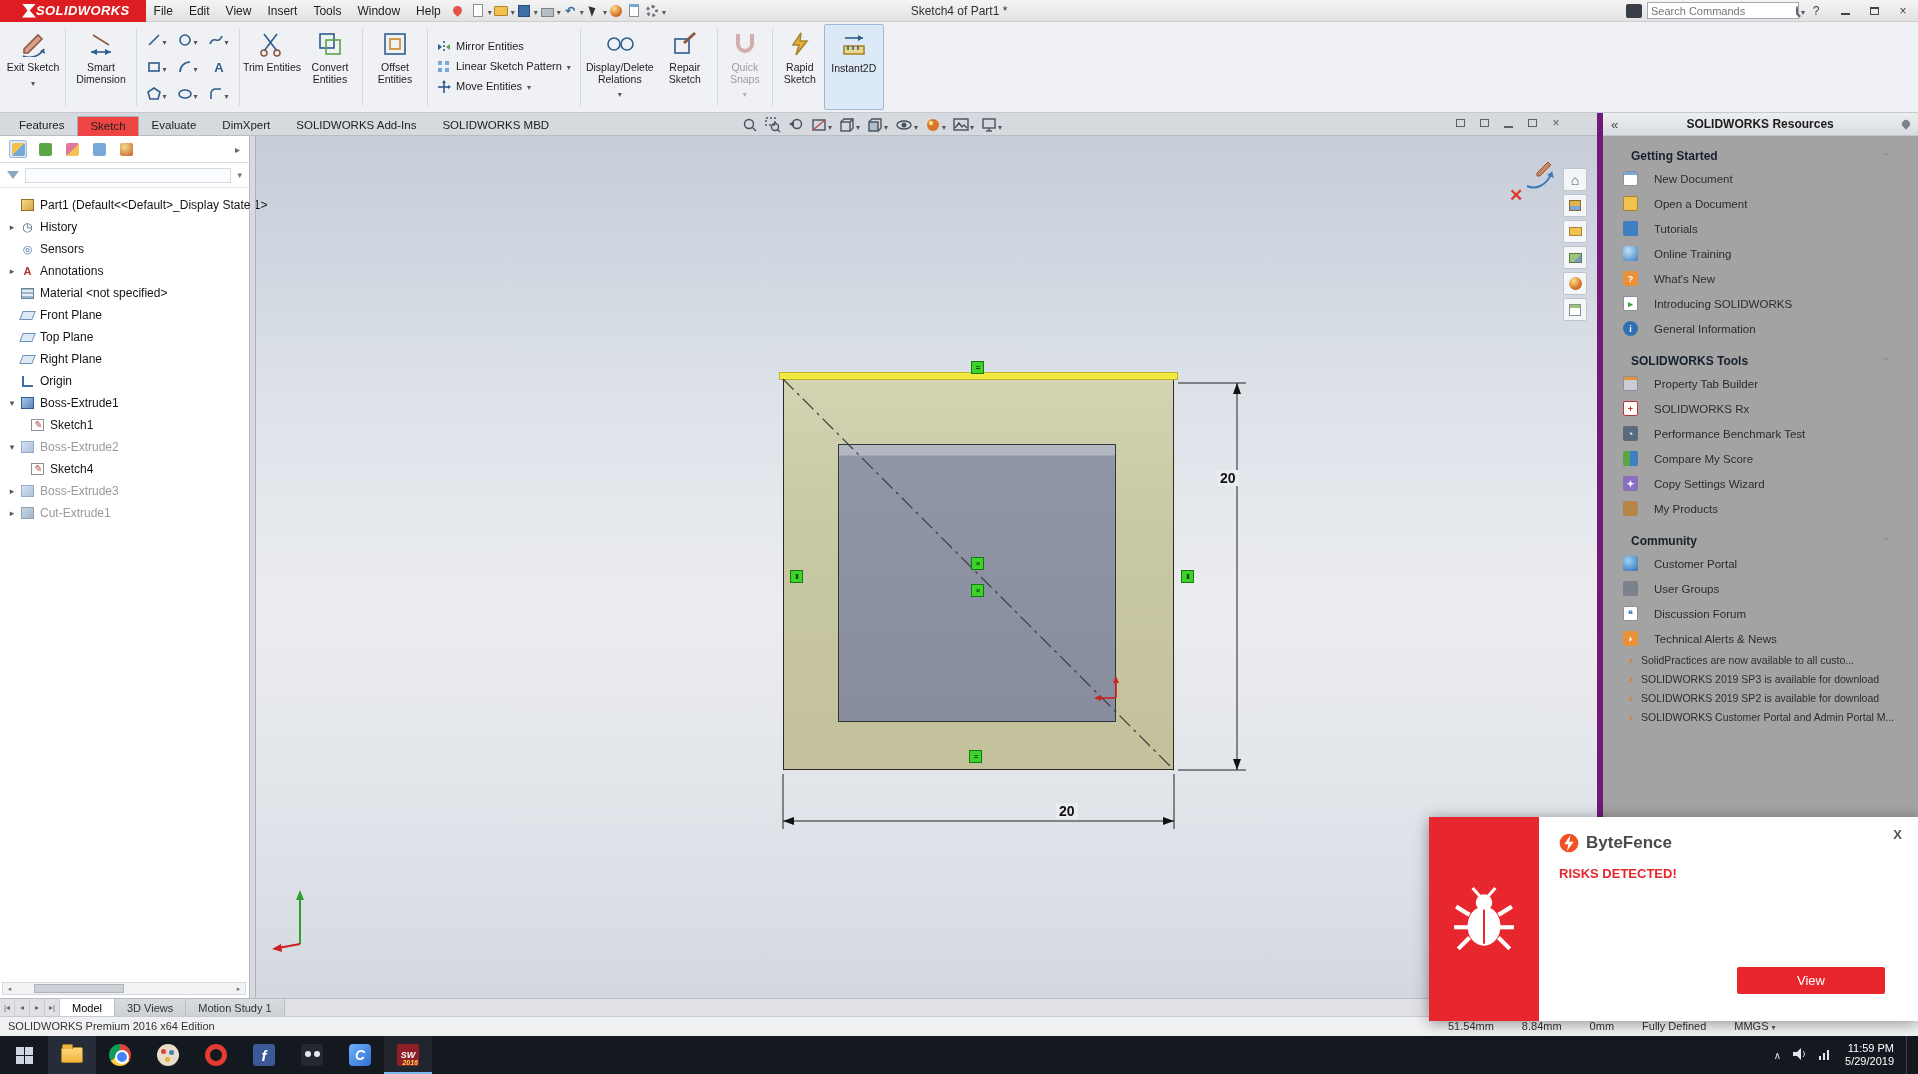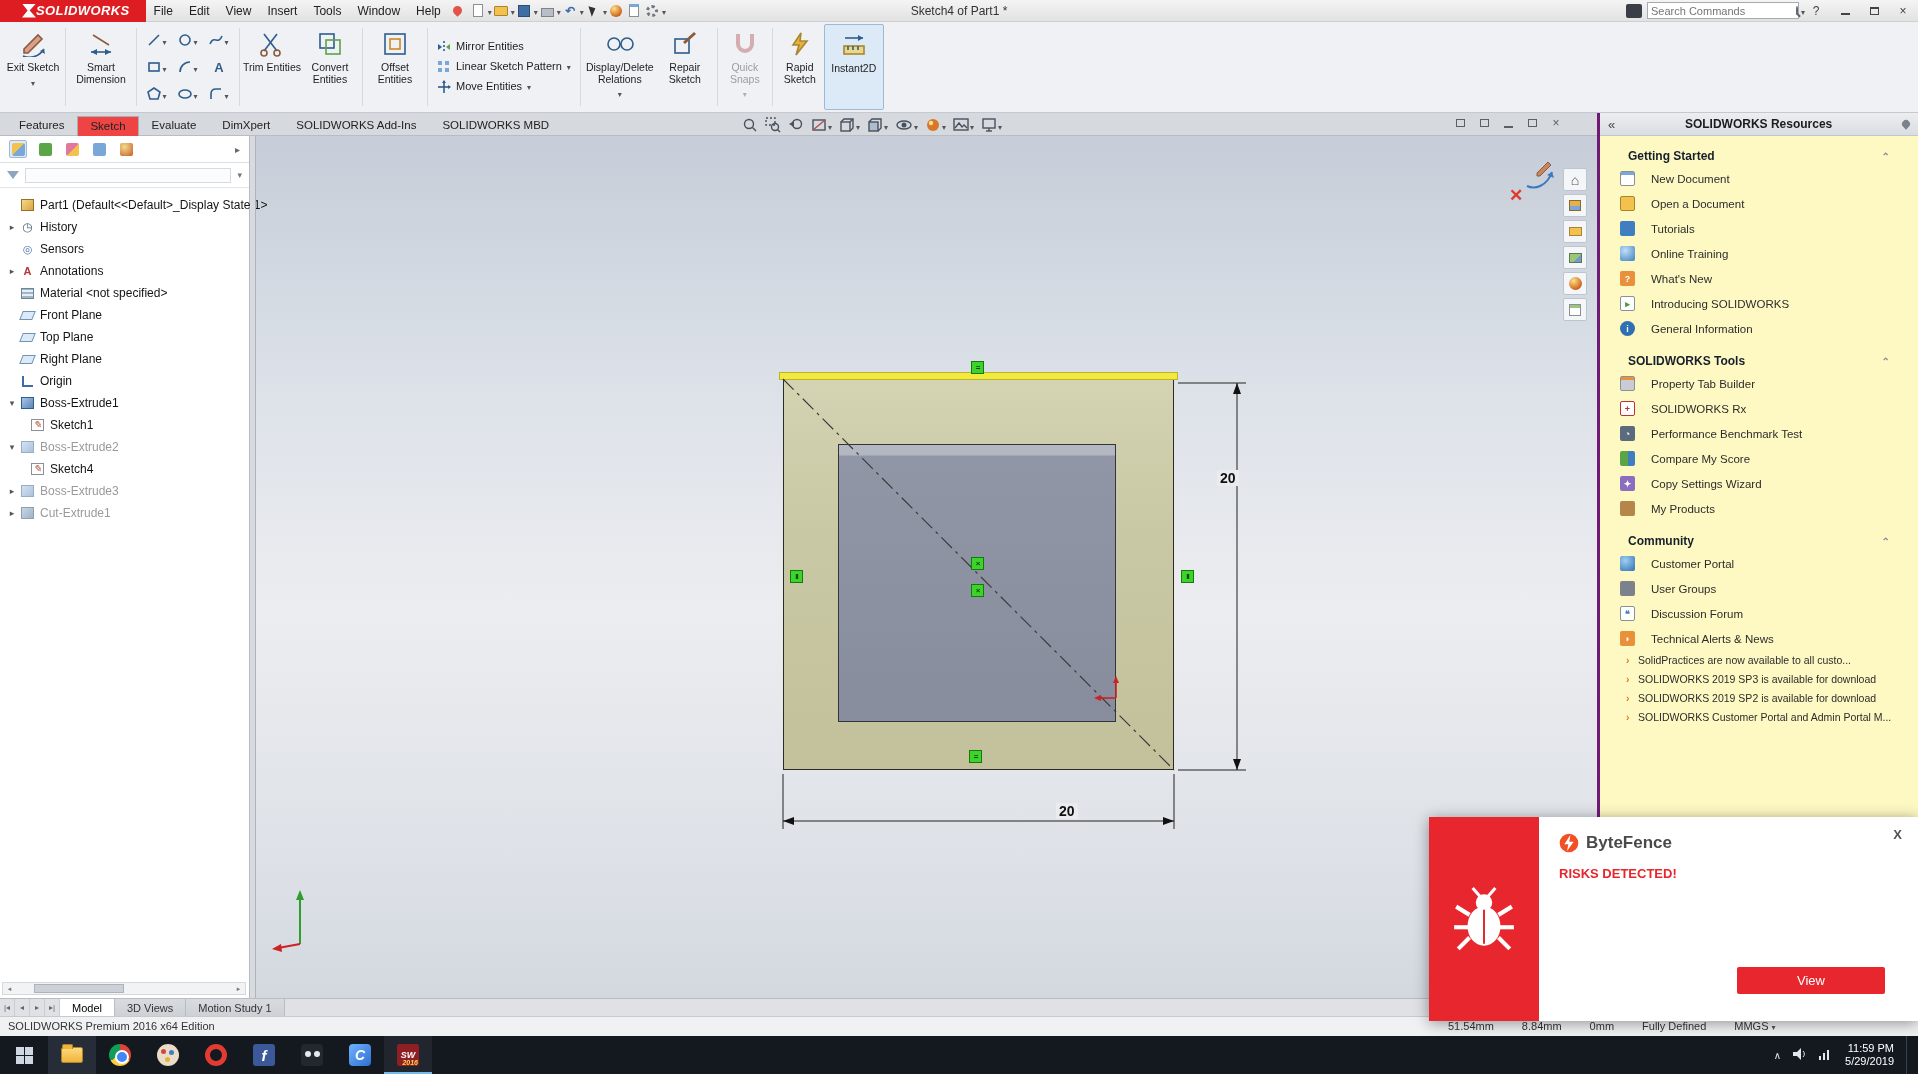--- a/index.html
+++ b/index.html
@@ -133,21 +133,21 @@
   .tpi{width:24px;height:23px;background:rgba(246,248,250,.95);border:1px solid #bfc5cc;border-radius:2px;
     display:flex;align-items:center;justify-content:center;font-size:12px;color:#4a5664}
   .tp-home::after{content:"⌂";font-size:14px}
   .tp-lib{width:12px;height:11px;background:linear-gradient(180deg,#e2b24e 50%,#79a8d8 50%);border:1px solid #8a6a2a}
   .tp-exp{width:13px;height:9px;background:#f2c14e;border:1px solid #a9862e}
   .tp-pal{width:13px;height:10px;background:linear-gradient(135deg,#9cc57a 60%,#6f9ccb 60%);border:1px solid #5f7a4a}
   .tp-app{width:13px;height:13px;border-radius:50%;background:radial-gradient(circle at 35% 30%,#fbe28a,#d9762b 60%,#8a3f12)}
   .tp-props{width:12px;height:12px;background:#fff;border:1px solid #8a8f98;box-shadow:inset 0 3px 0 #9cc57a}
 
   
-  #taskpane{position:absolute;left:1597px;top:113px;width:321px;height:885px;background:#fef9c3;border-left:3px solid #701a75;z-index:32}
+  #taskpane{position:absolute;left:1597px;top:113px;width:321px;height:885px;background:#a3a3a3;border-left:6px solid #701a75;z-index:32}
   #tphead{height:23px;background:linear-gradient(#eceef0,#dadde1);border-bottom:1px solid #c3c7cc;display:flex;align-items:center;padding:0 8px}
   #tphead .coll::after{content:"«";color:#444;font-size:13px}
   #tphead .t{flex:1;text-align:center;font-weight:bold;font-size:12px;color:#1c1c1c}
   #tphead .pin2{width:8px;height:8px;border-radius:50% 50% 50% 0;background:#7b828c;transform:rotate(-45deg)}
   .sect{margin-top:10px}
   .shead{display:flex;align-items:center;padding:3px 28px;font-weight:bold;font-size:12px;color:#16202c}
   .shead .chev{margin-left:auto;color:#808archive archives}
   .shead .chev{margin-left:auto;color:#8a9099;font-size:10px}
   .shead .chev::after{content:"⌃"}
   .pitem{display:flex;align-items:center;gap:16px;padding:5px 10px 5px 20px;font-size:11.5px;color:#2c2c2c}

